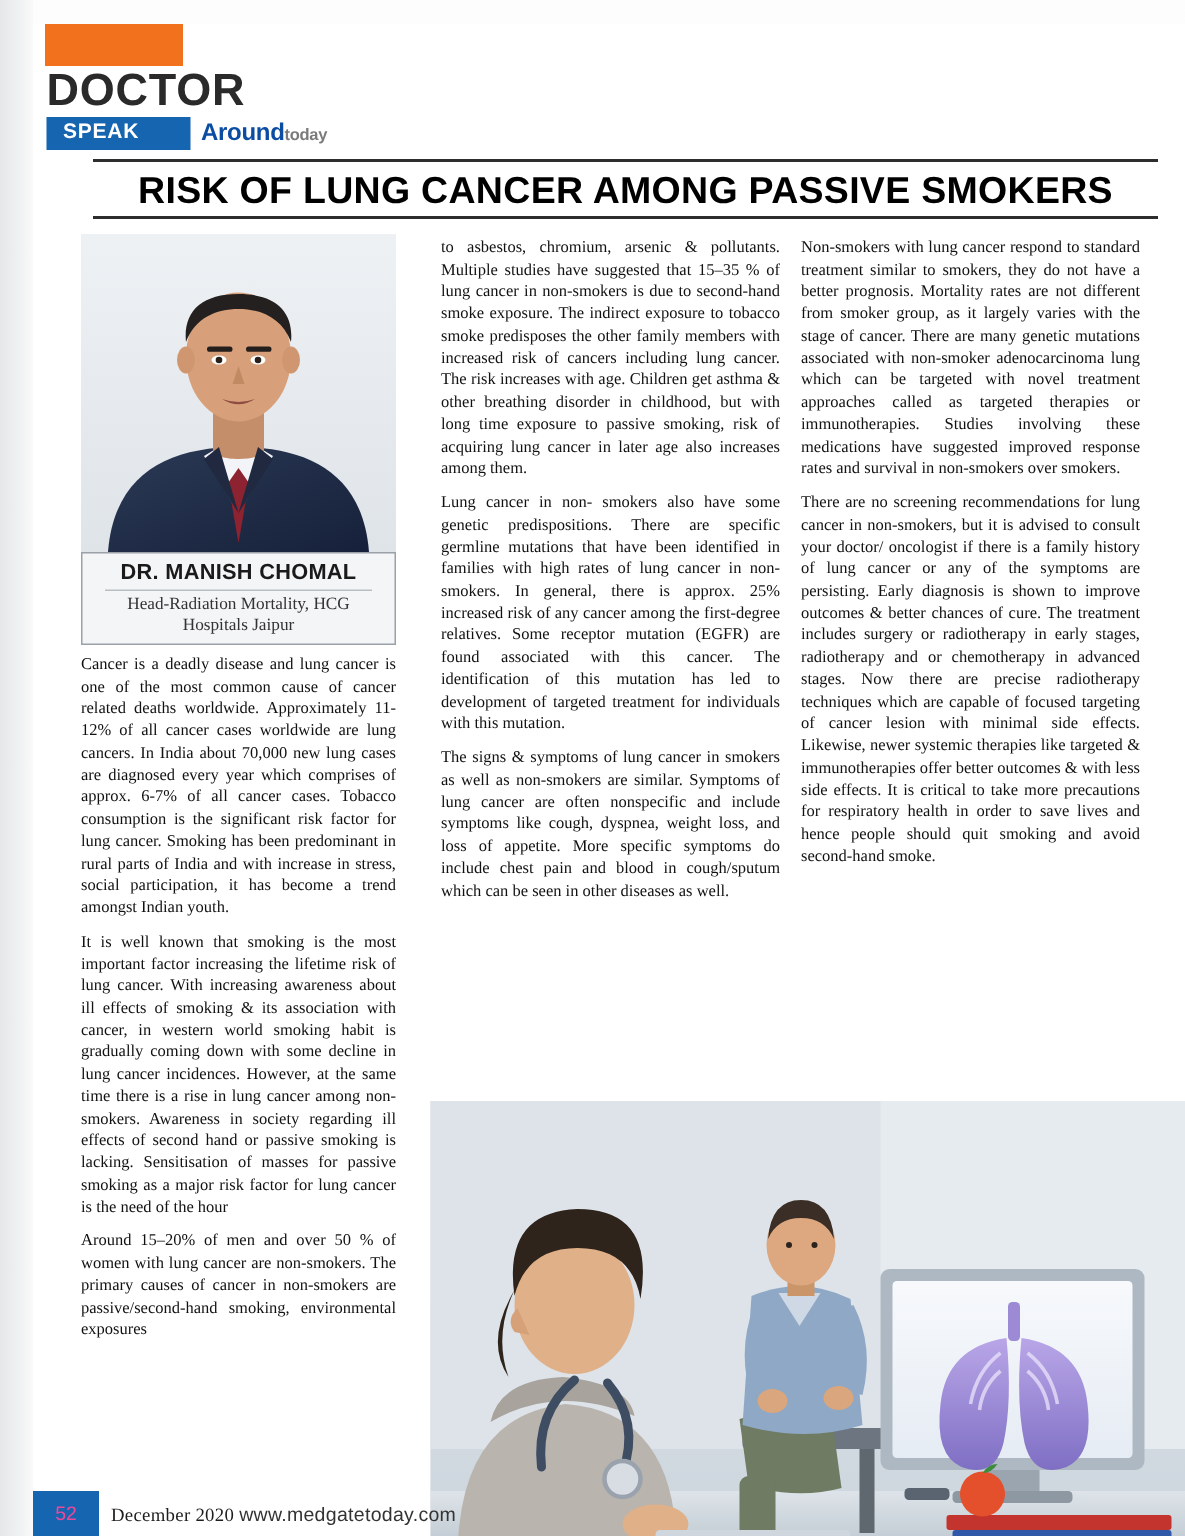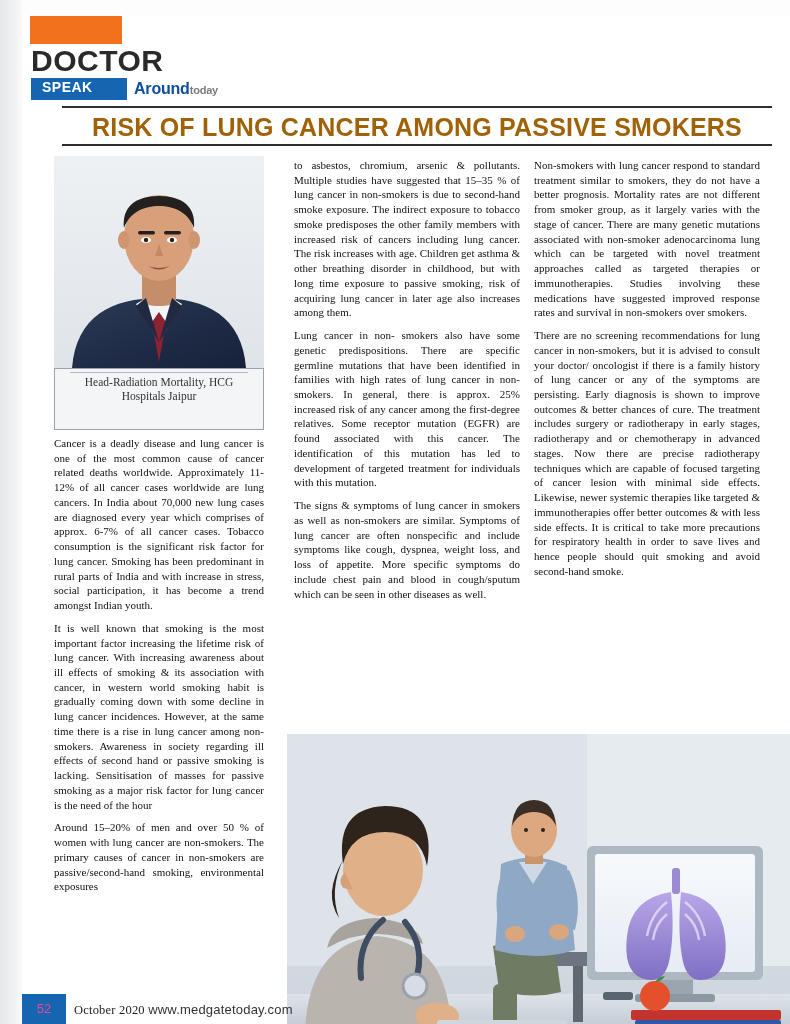--- a/index.html
+++ b/index.html
@@ -87,21 +87,21 @@
   }
   .headline {
     position: absolute;
     left: 40px; top: 97px;
     width: 710px;
     text-align: center;
     font-family: "Liberation Sans", sans-serif;
     font-weight: bold;
     font-size: 25px;
     letter-spacing: 0.2px;
-    color: #a16207;
+    color: #000000;
   }
   .rule-bot {
     position: absolute;
     left: 40px; top: 128px;
     width: 710px; height: 2px;
     background: #2d2d2d;
   }
   
   .photo {
     position: absolute;
@@ -249,20 +249,21 @@
         <path d="M105 88 L101 100 h8 z" fill="#c28a63"></path>
 
         <path d="M94 110 q11 7 22 0 q-11 4 -22 0 z" fill="#8f4c42"></path>
 
         <path d="M92 142 L105 186 L82 150 Z" fill="#20293f"></path>
         <path d="M118 142 L105 186 L128 150 Z" fill="#20293f"></path>
       </svg>
     </div>
 
     <div class="caption-box">
+      <div class="caption-name">DR. MANISH CHOMAL</div>
       <div class="caption-line"></div>
       <div class="caption-role">Head-Radiation Mortality, HCG</div>
       <div class="caption-org">Hospitals Jaipur</div>
     </div>
 
     <div class="col" id="col1">
       <p>Cancer is a deadly disease and lung cancer is one of the most common cause of cancer related deaths worldwide. Approximately 11-12% of all cancer cases worldwide are lung cancers. In India about 70,000 new lung cases are diagnosed every year which comprises of approx. 6-7% of all cancer cases. Tobacco consumption is the significant risk factor for lung cancer. Smoking has been predominant in rural parts of India and with increase in stress, social participation, it has become a trend amongst Indian youth.</p>
       <p>It is well known that smoking is the most important factor increasing the lifetime risk of lung cancer. With increasing awareness about ill effects of smoking &amp; its association with cancer, in western world smoking habit is gradually coming down with some decline in lung cancer incidences. However, at the same time there is a rise in lung cancer among non-smokers. Awareness in society regarding ill effects of second hand or passive smoking is lacking. Sensitisation of masses for passive smoking as a major risk factor for lung cancer is the need of the hour</p>
       <p>Around 15–20% of men and over 50 % of women with lung cancer are non-smokers. The primary causes of cancer in non-smokers are passive/second-hand smoking, environmental exposures</p>
     </div>
@@ -371,18 +372,18 @@
           <rect x="316" y="258" width="30" height="8" rx="3" fill="#5a6470"></rect>
         </g>
 
         <rect x="150" y="286" width="130" height="18" rx="3" fill="#cfd6dd"></rect>
       </svg>
     </div>
 
     <div class="page-num-box"></div>
     <div class="page-num">52</div>
     <div class="footer-text">
-      <span>October 2020</span>
+      <span>December 2020</span>
       <span class="url">www.medgatetoday.com</span>
     </div>
 
   </div>
 </div>
 
 </body></html>

